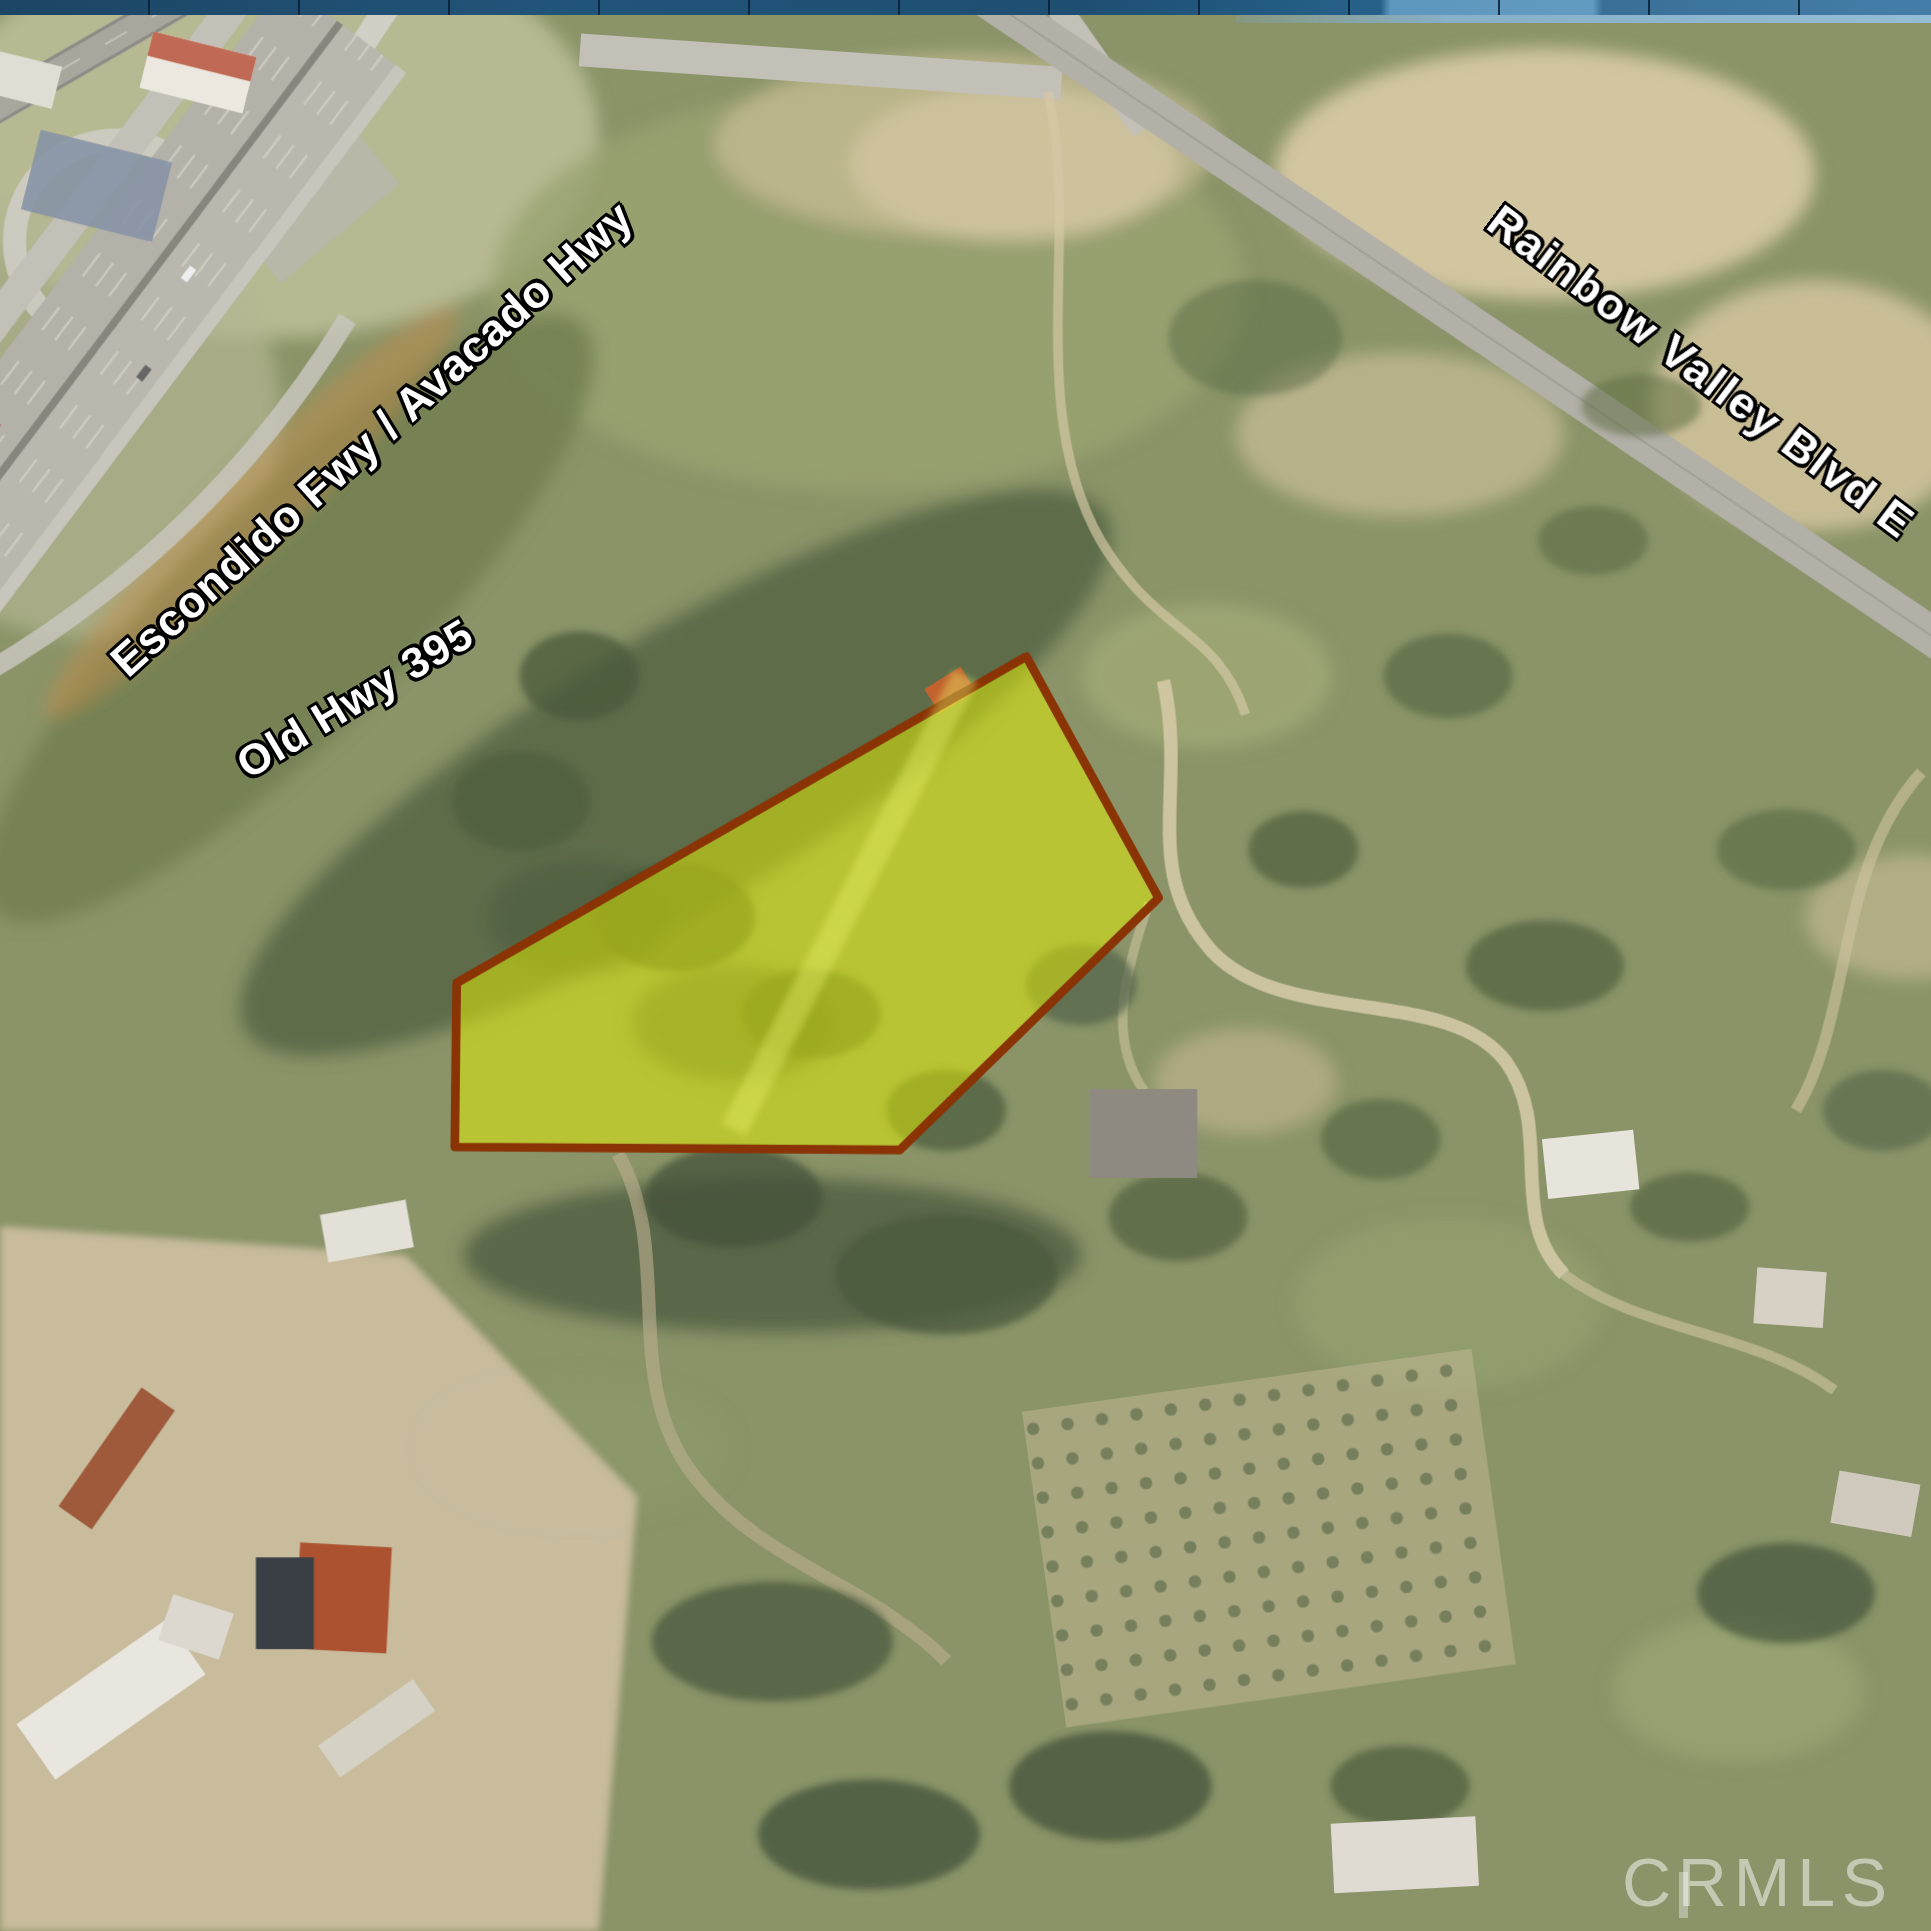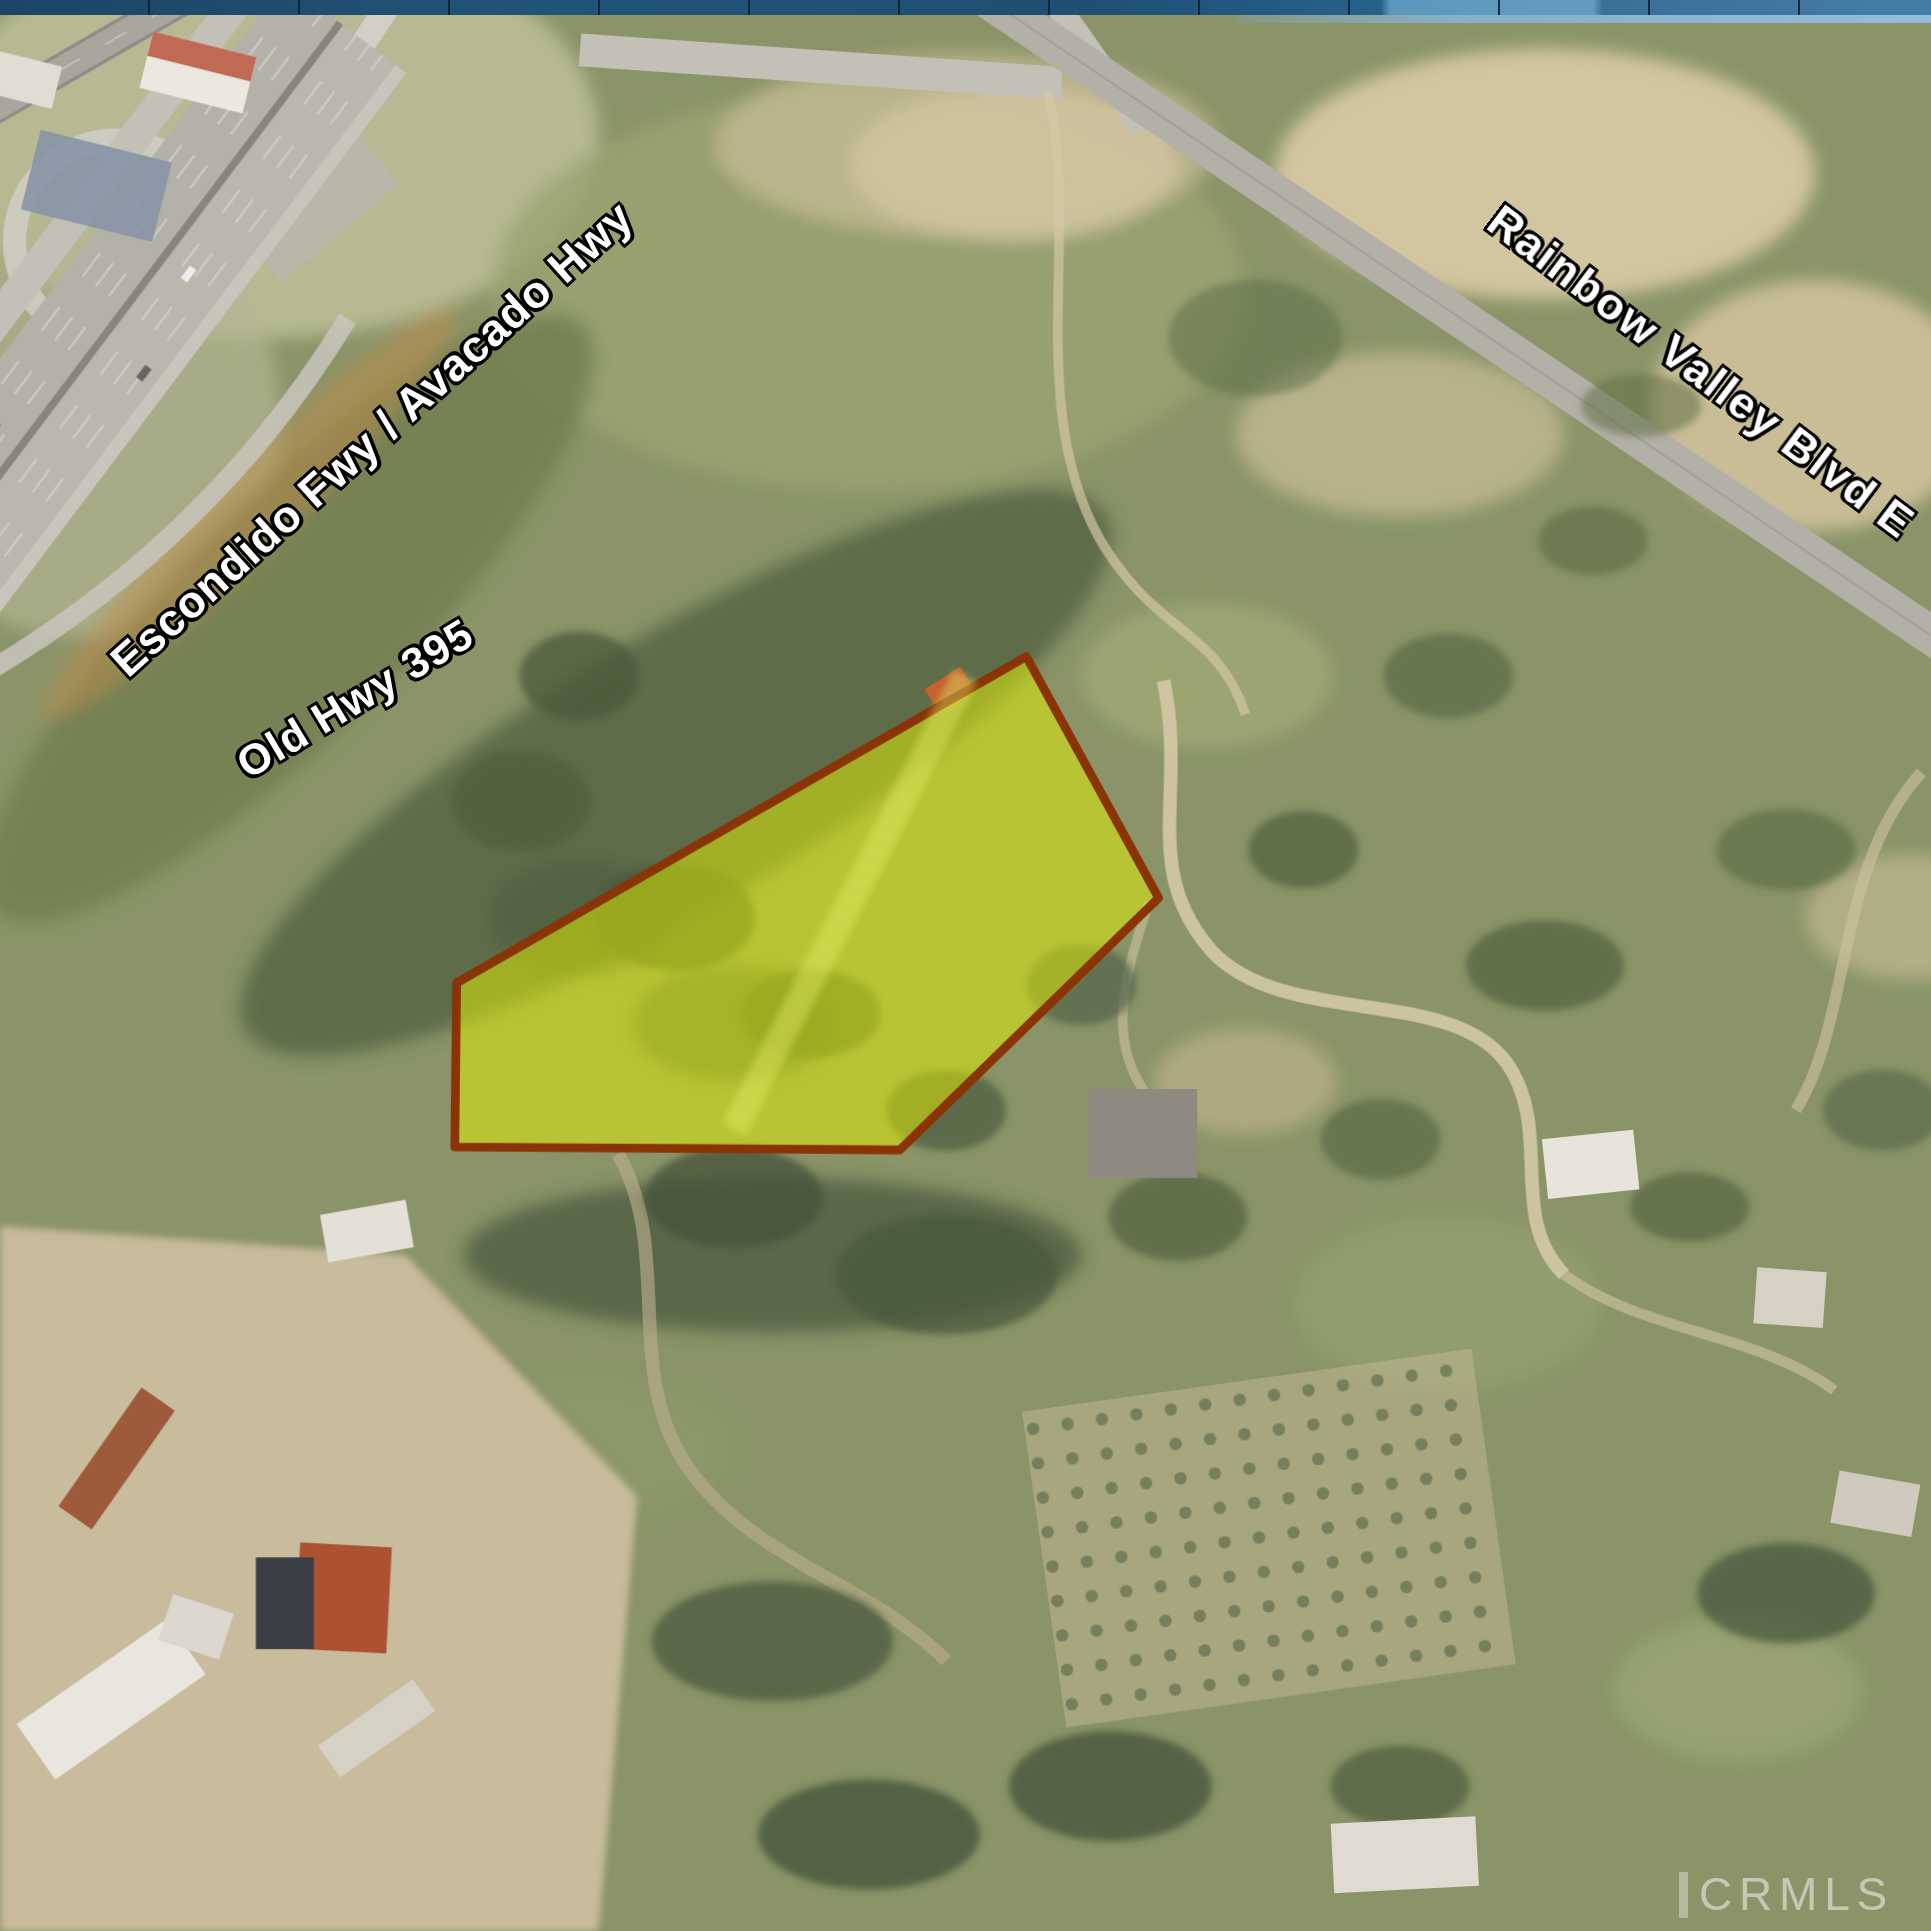--- a/index.html
+++ b/index.html
@@ -25,21 +25,21 @@
                 -2.9px 0 0 #000,2.9px 0 0 #000,0 -2.9px 0 #000,0 2.9px 0 #000;
   }
   .label-escondido{left:372px;top:439px;font-size:45px;letter-spacing:1px;
     transform:translate(-50%,-50%) rotate(-42deg);}
   .label-oldhwy{left:355px;top:699px;font-size:43px;letter-spacing:1px;
     transform:translate(-50%,-50%) rotate(-31deg);}
   .label-rainbow{left:1701px;top:372px;font-size:45px;letter-spacing:1.9px;
     transform:translate(-50%,-50%) rotate(37deg);}
   .watermark{
     position:absolute;right:37px;bottom:9.7px;
-    font-size:46px;letter-spacing:6.8px;font-weight:400;
+    font-size:68px;letter-spacing:6.8px;font-weight:400;
     color:rgba(250,250,250,0.52);
   }
   .watermark-bar{
     position:absolute;right:243px;bottom:13.5px;width:8.7px;height:46px;
     background:rgba(250,250,250,0.38);
   }
 </style>
 </head>
 <body>
 

